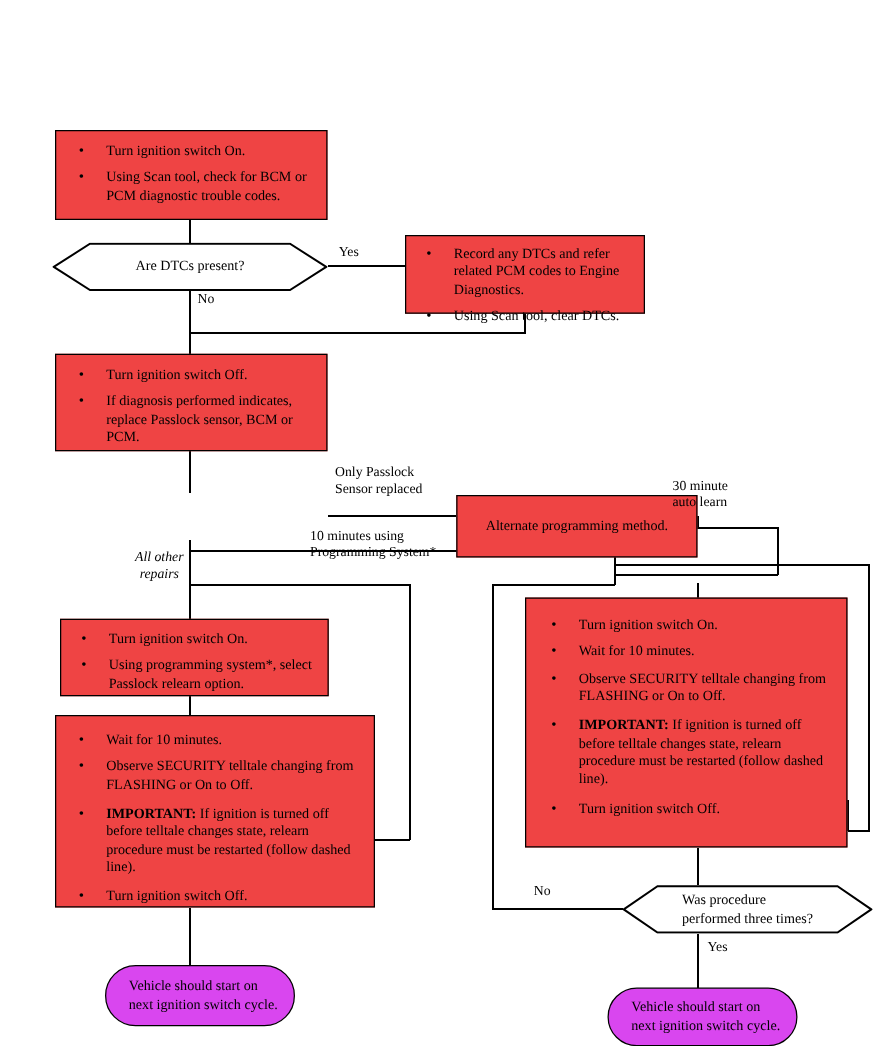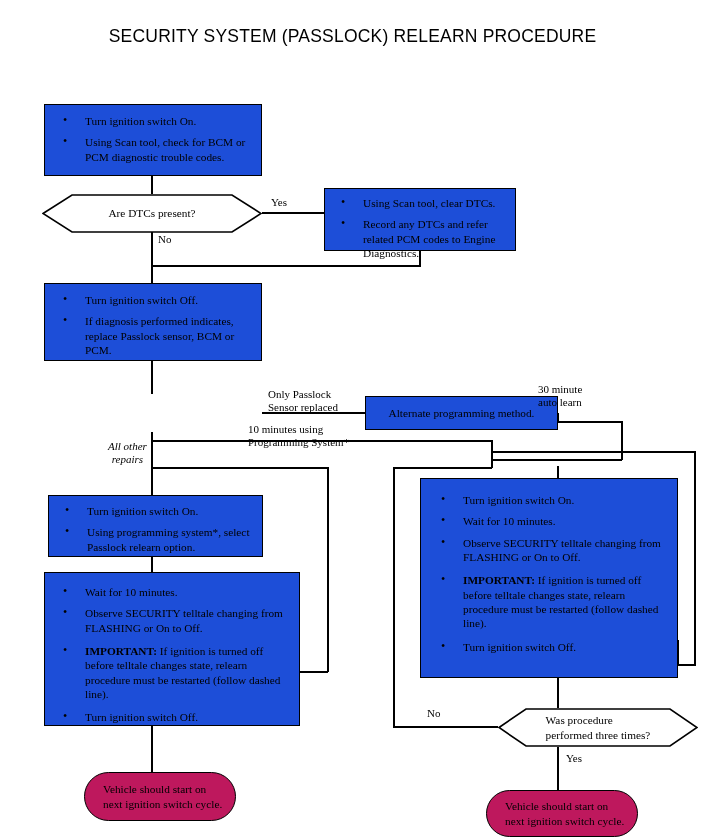--- a/index.html
+++ b/index.html
@@ -21,21 +21,21 @@
   #svg-layer {
     position: absolute;
     left: 0; top: 0;
     width: 705px; height: 837px;
     pointer-events: none;
   }
   .node {
     position: absolute;
     box-sizing: border-box;
     border: 1.6px solid #000;
-    background: #1d4ed8;
+    background: #ef4444;
     font-size: 11.3px;
     line-height: 1.27;
   }
   .node-inner {
     padding: 9px 10px 8px 10px;
   }
   ul.blist {
     list-style: none;
     margin: 0; padding: 0;
   }
@@ -85,21 +85,21 @@
     text-align: left;
     font-size: 11.3px;
     line-height: 1.25;
     white-space: pre-line;
   }
   .term {
     position: absolute;
     box-sizing: border-box;
     border: 1.9px solid #000;
     border-radius: 28px;
-    background: #be185d;
+    background: #d946ef;
     display: flex;
     align-items: center;
     font-size: 11.3px;
     line-height: 1.3;
     white-space: pre-line;
   }
   .term span { padding-left: 18px; }
 </style>
 </head>
 <body>
@@ -148,21 +148,20 @@
       <path d="M678,665 L678,665"></path>
 
       <path d="M678,640 L678,665"></path>
 
       <path d="M492,452 L492,468"></path>
       <path d="M622,422 L622,460"></path>
       <path d="M622,460 L492,460"></path>
     </g>
   </svg>
 
-  <div class="title">SECURITY SYSTEM (PASSLOCK) RELEARN PROCEDURE</div>
 
   <div class="node" style="left:44px; top:104px; width:218px; height:72px;">
     <div class="node-inner">
       <ul class="blist">
         <li>Turn ignition switch On.</li>
         <li>Using Scan tool, check for BCM or PCM diagnostic trouble codes.</li>
       </ul>
     </div>
   </div>
 
@@ -171,43 +170,43 @@
       <polygon points="1,19.5 30,1 190,1 219,19.5 190,38 30,38" fill="#fff" stroke="#000" stroke-width="1.6"></polygon>
     </svg>
     <div class="diamond-text">Are DTCs present?</div>
   </div>
   <div class="label" style="left:271px; top:196px;">Yes</div>
   <div class="label" style="left:158px; top:233px;">No</div>
 
   <div class="node" style="left:324px; top:188px; width:192px; height:63px;">
     <div class="node-inner" style="padding:7px 8px;">
       <ul class="blist">
+        <li>Record any DTCs and refer related PCM codes to Engine Diagnostics.</li>
         <li>Using Scan tool, clear DTCs.</li>
-        <li>Record any DTCs and refer related PCM codes to Engine Diagnostics.</li>
       </ul>
     </div>
   </div>
 
   <div class="node" style="left:44px; top:283px; width:218px; height:78px;">
     <div class="node-inner">
       <ul class="blist">
         <li>Turn ignition switch Off.</li>
         <li>If diagnosis performed indicates, replace Passlock sensor, BCM or PCM.</li>
       </ul>
     </div>
   </div>
 
-  <div class="label" style="left:268px; top:388px;">Only Passlock
+  <div class="label" style="left:268px; top:372px;">Only Passlock
 Sensor replaced</div>
   <div class="label" style="left:248px; top:423px;">10 minutes using
 Programming System*</div>
   <div class="label" style="left:108px; top:440px; text-align:center;font-style:italic;">All other
 repairs</div>
 
-  <div class="node" style="left:365px; top:396px; width:193px; height:34px;">
+  <div class="node" style="left:365px; top:396px; width:193px; height:50px;">
     <div class="node-inner" style="padding:0; height:100%; display:flex; align-items:center; justify-content:center;">
       <span>Alternate programming method.</span>
     </div>
   </div>
   <div class="label" style="left:538px; top:383px;">30 minute
 auto learn</div>
 
   <div class="node" style="left:48px; top:495px; width:215px; height:62px;">
     <div class="node-inner" style="padding:8px 8px;">
       <ul class="blist">

